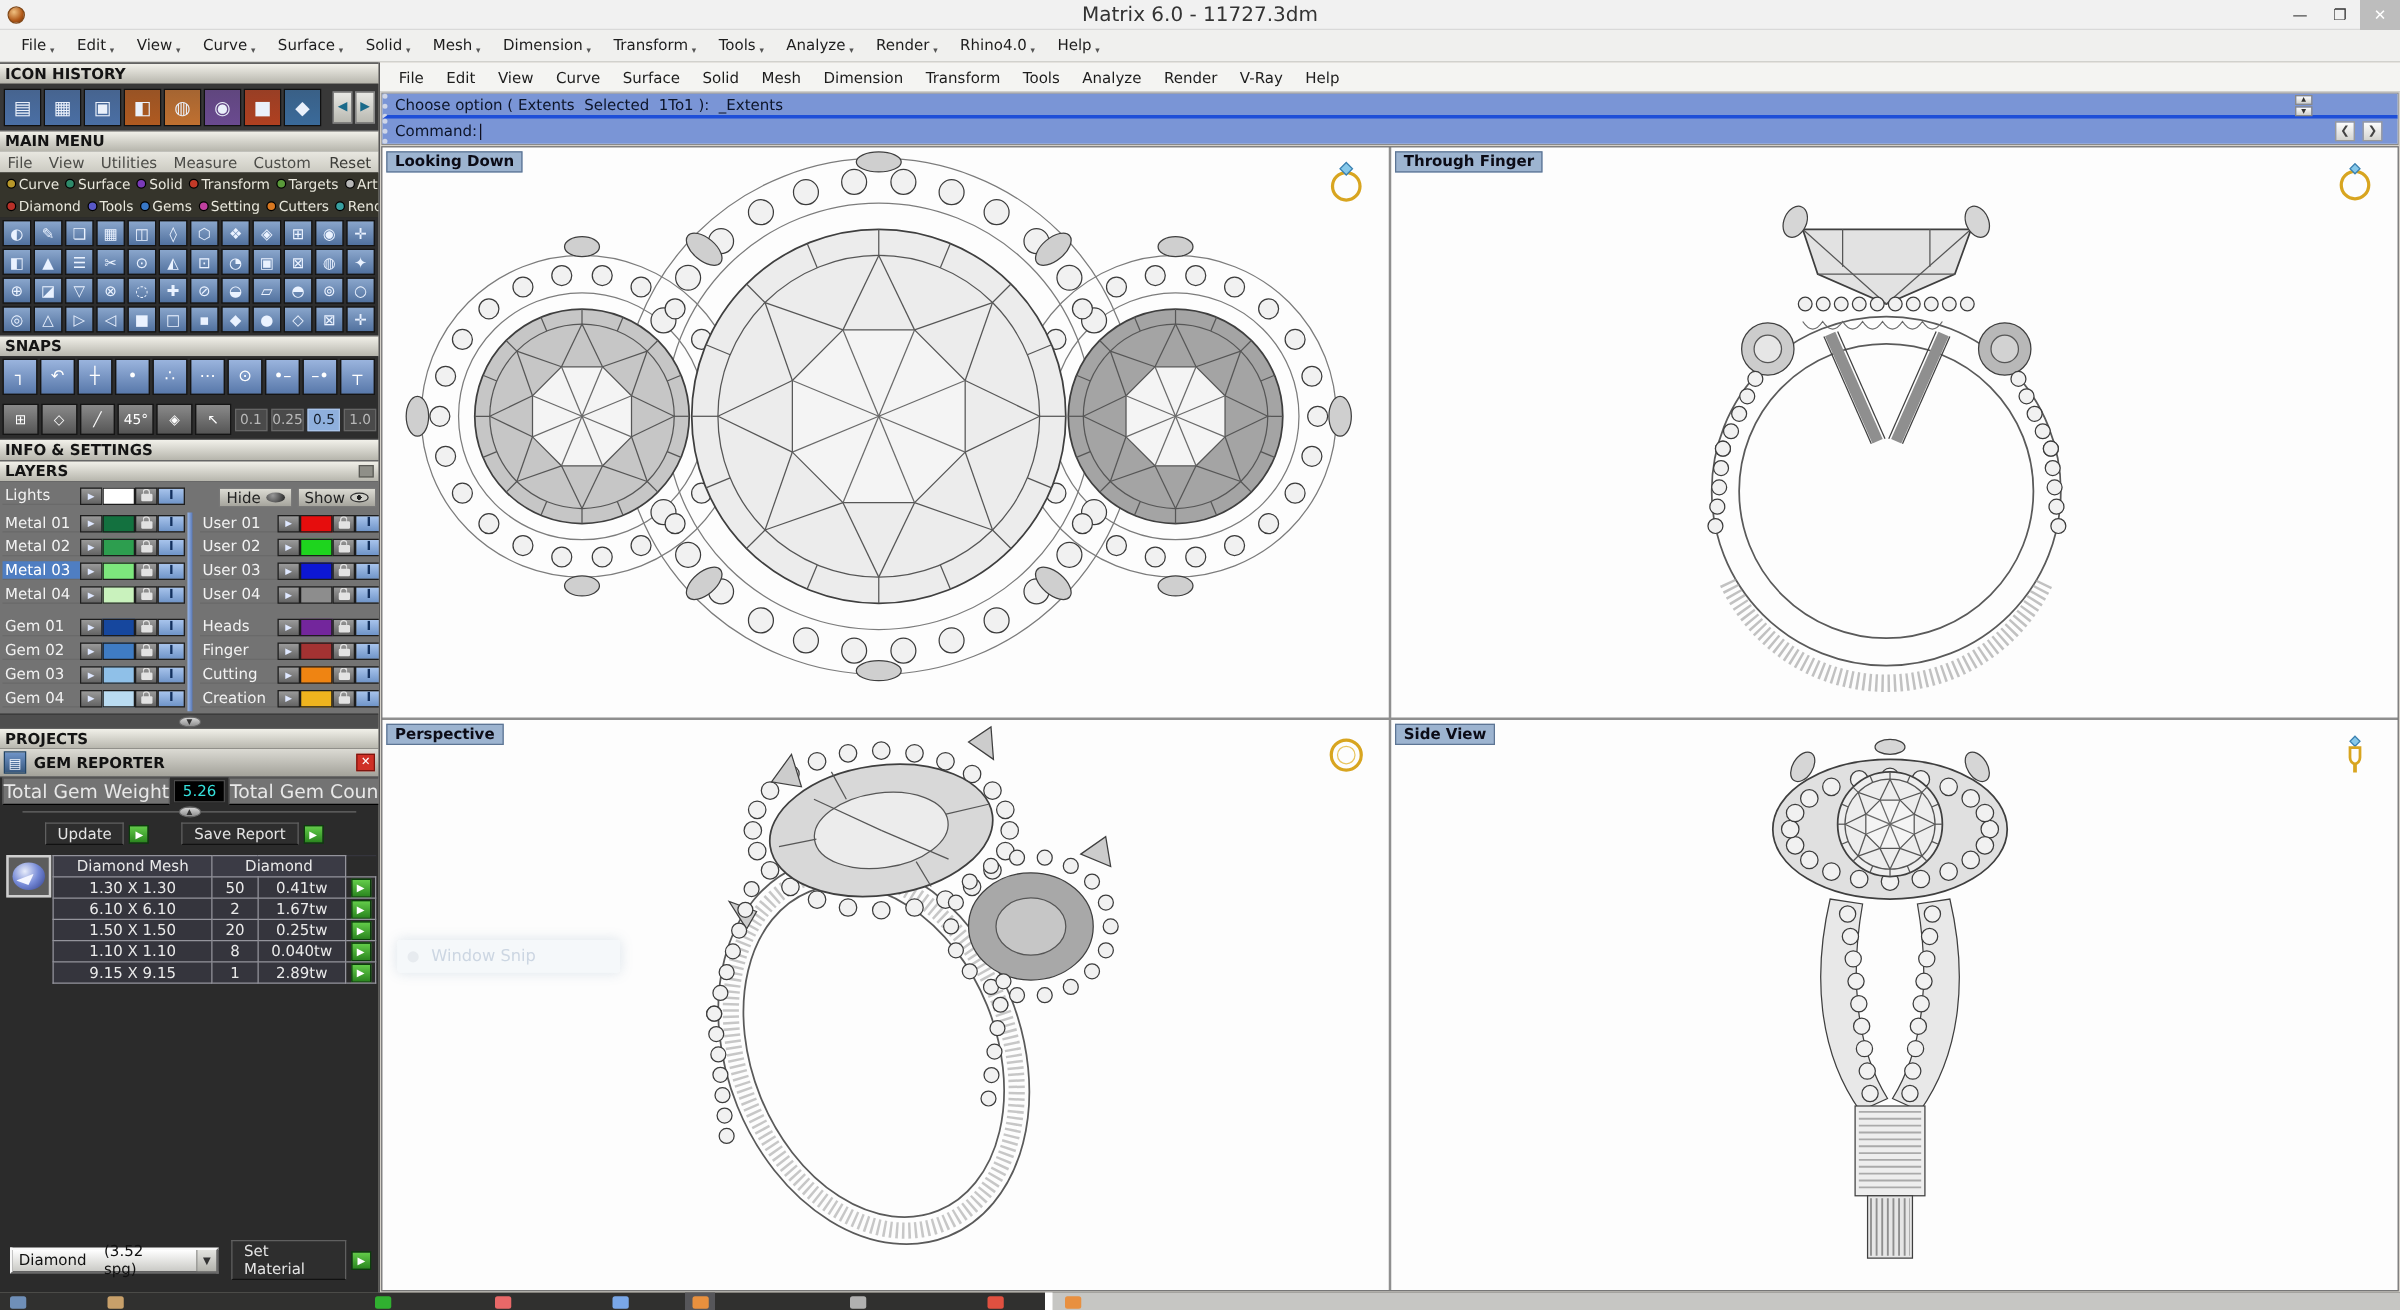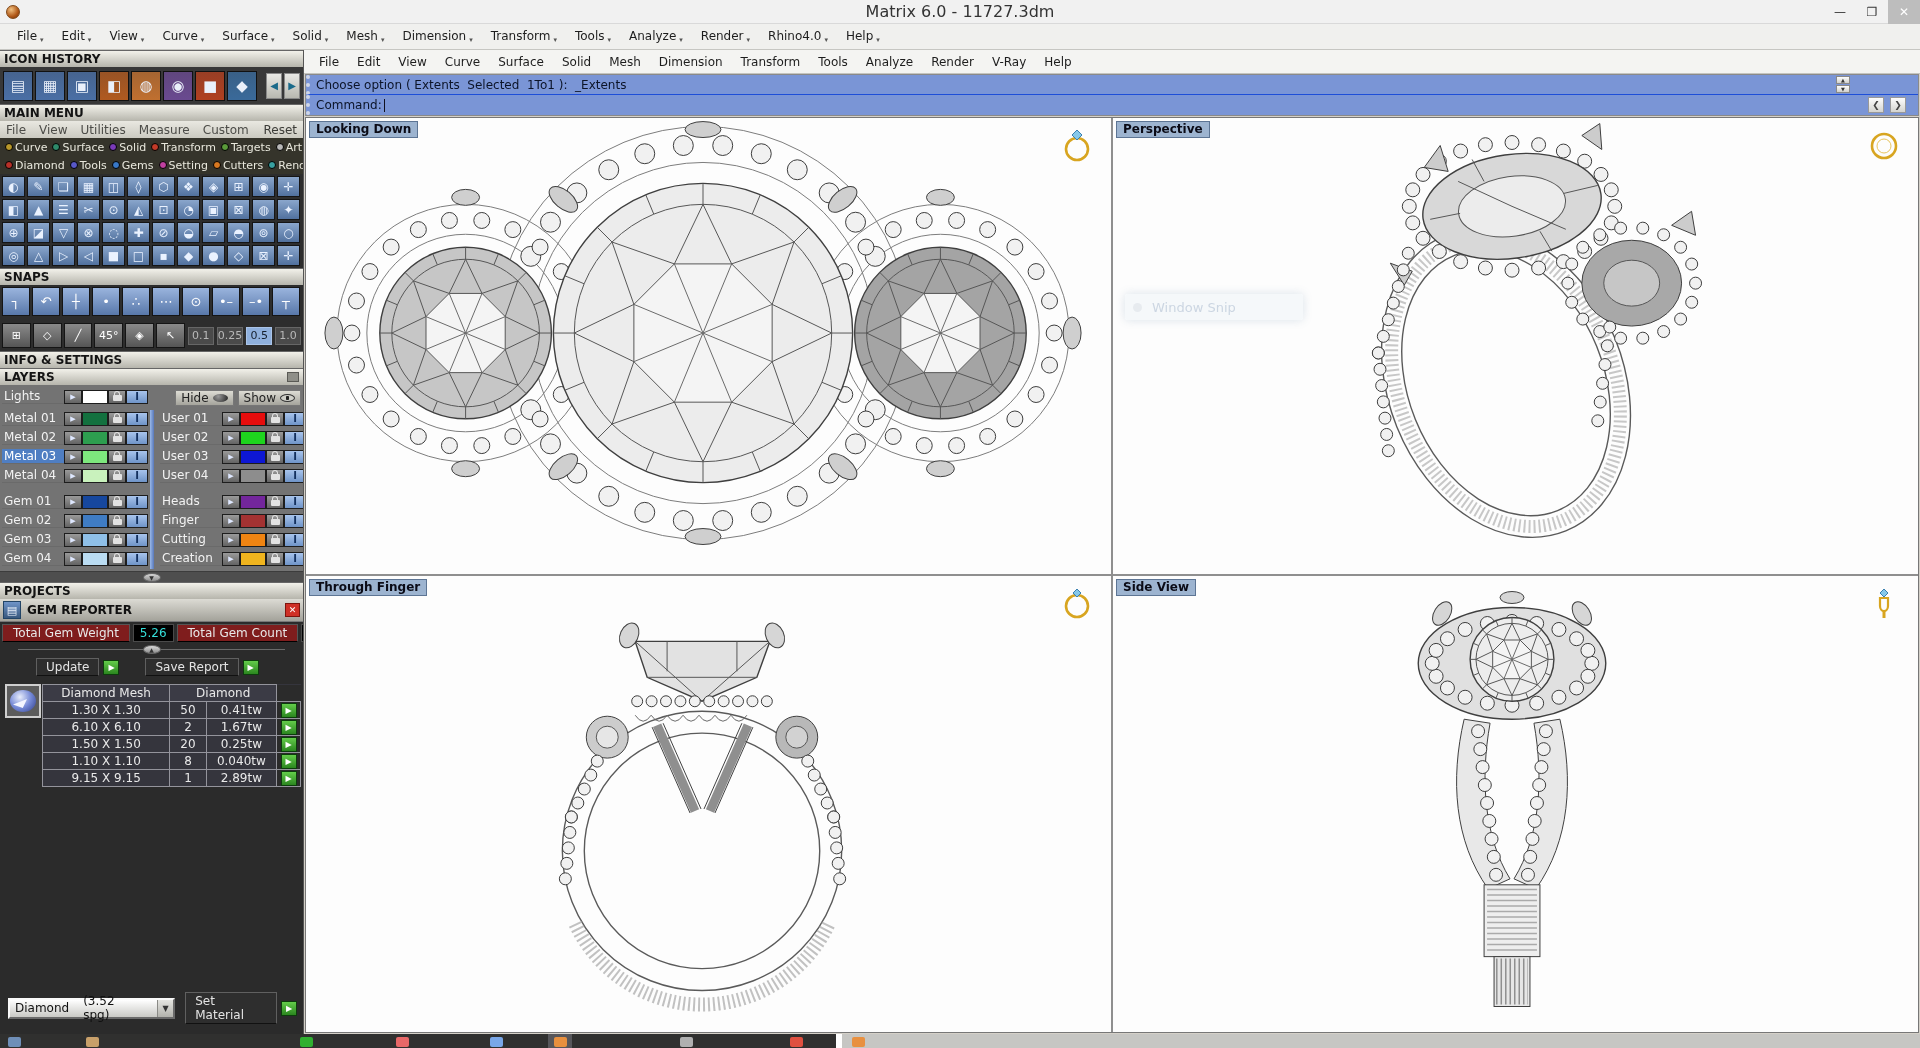--- a/index.html
+++ b/index.html
@@ -80,21 +80,21 @@
 
   
   .projects-body{flex:1;background:#2b2b2b;display:flex;flex-direction:column;min-height:0}
   .gr-titlebar{height:23px;flex:0 0 23px;background:linear-gradient(#dcdbd4,#a3a29a);display:flex;align-items:center;gap:6px;padding:0 3px;border-bottom:1px solid #777}
   .gr-icon{width:18px;height:18px;border:1px solid #246;display:flex;align-items:center;justify-content:center;
     color:#eaf0fa;font-size:11px;background:linear-gradient(#6f94c8,#38587e)}
   .gr-title{font-weight:bold;font-size:12px;color:#111}
   .gr-close{margin-left:auto;width:15px;height:14px;background:#cf3026;border:1px solid #7e150e;color:#fff;
     font-size:9px;display:flex;align-items:center;justify-content:center}
   .gr-stats{height:21px;display:flex;align-items:center;padding:0 2px;gap:3px;background:#2b2b2b}
-  .stat-label{background:#7f1d1d;border:1px solid #555;border-bottom-color:#000;color:#e8e8e8;font-size:12px;padding:1px 10px;white-space:nowrap}
+  .stat-label{background:#737373;border:1px solid #555;border-bottom-color:#000;color:#e8e8e8;font-size:15px;padding:1px 0;white-space:nowrap}
   .stat-value{background:#000;color:#35dfda;font-size:12px;padding:1px 6px;border:1px solid #4a4a4a}
   .gr-divider{height:13px;display:flex;align-items:center;justify-content:center;position:relative}
   .gr-divider::before{content:"";position:absolute;left:18px;right:18px;top:6px;height:1px;background:#6a6a6a}
   .gr-actions{height:22px;display:flex;align-items:center;gap:26px;padding-left:36px}
   .act-btn{display:flex;align-items:center;gap:4px}
   .act-label{background:#2e2e2e;border:1px solid #606060;border-bottom-color:#111;color:#e4e4e4;font-size:12px;padding:1px 9px}
   .go-tile{width:16px;height:15px;border:1px solid #0c3d0c;background:linear-gradient(#63cc4a,#2b861f);
     color:#fff;font-size:8px;display:flex;align-items:center;justify-content:center}
   .gem-table-wrap{position:relative;margin-top:6px;padding-left:42px;padding-right:2px}
   .gem-icon{position:absolute;left:5px;top:0px;width:36px;height:34px;background:#5c5c5c;border:2px solid #cfcfcf;display:flex;align-items:center;justify-content:center}
@@ -111,21 +111,21 @@
   .matselect .dd{margin-left:auto;width:17px;height:100%;background:linear-gradient(#e4e4e0,#b2b2ac);border-left:1px solid #8a8a86;
     display:flex;align-items:center;justify-content:center;font-size:8px;color:#333}
 
   
   .workspace{flex:1;display:flex;flex-direction:column;min-width:0;background:#d4d0c8;border-left:1px solid #555}
   .rhino-menubar{height:24px;flex:0 0 24px;background:#f4f4f2;border-bottom:1px solid #c4c4c0;display:flex;align-items:center;padding-left:6px}
   .rhino-menubar .mi{padding:0 9px;font-size:12px;color:#1d1d1d}
   .cmdbox{flex:0 0 42px;background:#fff;border:1px solid #8a8a8a;margin:0 1px;display:flex;flex-direction:column}
   .cmd-row{height:20px;background:#7a95d6;color:#0c1428;display:flex;align-items:center;padding-left:6px;
     border-left:4px dotted #cfd6e8;position:relative;white-space:pre;font-size:12px}
-  .cmd-row.first{border-bottom:1px solid #1d4ed8}
+  .cmd-row.first{border-bottom:3px solid #1d4ed8}
   .cmd-caret{display:inline-block;width:1px;height:13px;background:#101020;margin-left:2px}
   .spinner{position:absolute;right:68px;top:1px;display:flex;flex-direction:column;gap:1px}
   .spin-btn{width:14px;height:8px;background:linear-gradient(#fdfdfd,#cfcfcb);border:1px solid #888;
     font-size:5px;color:#333;display:flex;align-items:center;justify-content:center}
   .chev{position:absolute;top:2px;width:16px;height:16px;background:linear-gradient(#fdfdfd,#d4d4d0);border:1px solid #999;
     display:flex;align-items:center;justify-content:center;font-size:9px;color:#444}
   .viewgrid{flex:1;margin:1px;display:grid;grid-template-columns:1fr 1fr;grid-template-rows:1fr 1fr;gap:2px;background:#8f8f8f;border:1px solid #777;min-height:0}
   .viewport{position:relative;background:#fdfdfd;overflow:hidden}
   .vp-label{position:absolute;top:3px;left:3px;background:#9db4d0;border:1px solid #5d7594;color:#0b0b16;
     font-size:12px;font-weight:bold;height:17px;line-height:15px;padding:0 6px;z-index:3}
@@ -910,20 +910,102 @@
                 <line x1="636" y1="212" x2="675.726835008972" y2="195.54464888949747" stroke="#6a6a6a"></line>
               </g>
           </svg>
           <svg class="vp-ring" viewBox="0 0 36 38">
             <circle cx="18" cy="23" r="11" fill="none" stroke="#d8a520" stroke-width="2.6"></circle>
             <polygon points="18,4 23,9 18,14 13,9" fill="#86c8ea" stroke="#3a80b0" stroke-width="1"></polygon>
           </svg>
         </div>
 
         <div class="viewport">
+          <span class="vp-label">Through Finger</span>
+          <svg class="vp-svg" viewBox="0 0 807 450" preserveAspectRatio="xMidYMid meet">
+            <g fill="none" stroke="#5a5a5a" stroke-width="1.4">
+              <circle cx="397" cy="272" r="140"></circle>
+                <circle cx="397" cy="272" r="118"></circle>
+            </g>
+            <path d="M270,345 A140,140 0 0,0 524,345" fill="none" stroke="#9a9a9a" stroke-width="14" stroke-dasharray="2,3" opacity="0.6"></path>
+            <path d="M330,62 L465,62 L452,98 L397,122 L342,98 Z" fill="#e2e2e2" stroke="#3f3f3f" stroke-width="1.4"></path>
+            <g stroke="#565656">
+                <line x1="330" y1="62" x2="397" y2="122"></line>
+                <line x1="465" y1="62" x2="397" y2="122"></line>
+              <line x1="342" y1="98" x2="452" y2="98"></line>
+                <line x1="362" y1="62" x2="362" y2="92"></line>
+                <line x1="432" y1="62" x2="432" y2="92"></line>
+              </g>
+            <g fill="#d6d6d6" stroke="#3f3f3f">
+              <ellipse cx="324" cy="56" rx="9" ry="13" transform="rotate(24 324 56)"></ellipse>
+              <ellipse cx="470" cy="56" rx="9" ry="13" transform="rotate(-24 470 56)"></ellipse>
+            </g>
+            <g>
+                <circle cx="332" cy="122" r="5.5" fill="#f1f1f1" stroke="#3c3c3c" stroke-width="1"></circle>
+                <circle cx="346.44444444444446" cy="122" r="5.5" fill="#f1f1f1" stroke="#3c3c3c" stroke-width="1"></circle>
+                <circle cx="360.8888888888889" cy="122" r="5.5" fill="#f1f1f1" stroke="#3c3c3c" stroke-width="1"></circle>
+                <circle cx="375.3333333333333" cy="122" r="5.5" fill="#f1f1f1" stroke="#3c3c3c" stroke-width="1"></circle>
+                <circle cx="389.77777777777777" cy="122" r="5.5" fill="#f1f1f1" stroke="#3c3c3c" stroke-width="1"></circle>
+                <circle cx="404.22222222222223" cy="122" r="5.5" fill="#f1f1f1" stroke="#3c3c3c" stroke-width="1"></circle>
+                <circle cx="418.66666666666663" cy="122" r="5.5" fill="#f1f1f1" stroke="#3c3c3c" stroke-width="1"></circle>
+                <circle cx="433.1111111111111" cy="122" r="5.5" fill="#f1f1f1" stroke="#3c3c3c" stroke-width="1"></circle>
+                <circle cx="447.55555555555554" cy="122" r="5.5" fill="#f1f1f1" stroke="#3c3c3c" stroke-width="1"></circle>
+                <circle cx="462" cy="122" r="5.5" fill="#f1f1f1" stroke="#3c3c3c" stroke-width="1"></circle>
+              </g>
+            <path d="M330,136 q8,12 16,0 q8,12 16,0 q8,12 16,0 q8,12 16,0 q8,12 16,0 q8,12 16,0 q8,12 16,0" fill="none" stroke="#6a6a6a"></path>
+            <g stroke="#8f8f8f" stroke-width="9" fill="none">
+              <line x1="352" y1="146" x2="390" y2="232"></line>
+                <line x1="443" y1="146" x2="405" y2="232"></line>
+            </g>
+            <g stroke="#3f3f3f" fill="none">
+              <line x1="347" y1="148" x2="385" y2="234"></line>
+                <line x1="358" y1="144" x2="396" y2="230"></line>
+              <line x1="448" y1="148" x2="410" y2="234"></line>
+                <line x1="437" y1="144" x2="399" y2="230"></line>
+            </g>
+            <circle cx="302" cy="158" r="21" fill="#cccccc" stroke="#3f3f3f"></circle>
+            <circle cx="302" cy="158" r="11" fill="#e6e6e6" stroke="#565656"></circle>
+            <circle cx="492" cy="158" r="21" fill="#b8b8b8" stroke="#3f3f3f"></circle>
+            <circle cx="492" cy="158" r="11" fill="#d2d2d2" stroke="#565656"></circle>
+            <g>
+                <circle cx="292" cy="182" r="6" fill="#f1f1f1" stroke="#3c3c3c" stroke-width="1"></circle>
+                <circle cx="285.5" cy="196" r="6" fill="#f1f1f1" stroke="#3c3c3c" stroke-width="1"></circle>
+                <circle cx="279" cy="210" r="6" fill="#f1f1f1" stroke="#3c3c3c" stroke-width="1"></circle>
+                <circle cx="272.5" cy="224" r="6" fill="#f1f1f1" stroke="#3c3c3c" stroke-width="1"></circle>
+                <circle cx="266" cy="238" r="6" fill="#f1f1f1" stroke="#3c3c3c" stroke-width="1"></circle>
+              </g>
+            <g>
+                <circle cx="266" cy="238" r="6" fill="#f1f1f1" stroke="#3c3c3c" stroke-width="1"></circle>
+                <circle cx="264.5" cy="253.5" r="6" fill="#f1f1f1" stroke="#3c3c3c" stroke-width="1"></circle>
+                <circle cx="263" cy="269" r="6" fill="#f1f1f1" stroke="#3c3c3c" stroke-width="1"></circle>
+                <circle cx="261.5" cy="284.5" r="6" fill="#f1f1f1" stroke="#3c3c3c" stroke-width="1"></circle>
+                <circle cx="260" cy="300" r="6" fill="#f1f1f1" stroke="#3c3c3c" stroke-width="1"></circle>
+              </g>
+            <g>
+                <circle cx="503" cy="182" r="6" fill="#f1f1f1" stroke="#3c3c3c" stroke-width="1"></circle>
+                <circle cx="509.5" cy="196" r="6" fill="#f1f1f1" stroke="#3c3c3c" stroke-width="1"></circle>
+                <circle cx="516" cy="210" r="6" fill="#f1f1f1" stroke="#3c3c3c" stroke-width="1"></circle>
+                <circle cx="522.5" cy="224" r="6" fill="#f1f1f1" stroke="#3c3c3c" stroke-width="1"></circle>
+                <circle cx="529" cy="238" r="6" fill="#f1f1f1" stroke="#3c3c3c" stroke-width="1"></circle>
+              </g>
+            <g>
+                <circle cx="529" cy="238" r="6" fill="#f1f1f1" stroke="#3c3c3c" stroke-width="1"></circle>
+                <circle cx="530.5" cy="253.5" r="6" fill="#f1f1f1" stroke="#3c3c3c" stroke-width="1"></circle>
+                <circle cx="532" cy="269" r="6" fill="#f1f1f1" stroke="#3c3c3c" stroke-width="1"></circle>
+                <circle cx="533.5" cy="284.5" r="6" fill="#f1f1f1" stroke="#3c3c3c" stroke-width="1"></circle>
+                <circle cx="535" cy="300" r="6" fill="#f1f1f1" stroke="#3c3c3c" stroke-width="1"></circle>
+              </g>
+          </svg>
+          <svg class="vp-ring" viewBox="0 0 36 38">
+            <circle cx="18" cy="22" r="11" fill="none" stroke="#d8a520" stroke-width="2.6"></circle>
+            <polygon points="18,5 22,9 18,13 14,9" fill="#86c8ea" stroke="#3a80b0" stroke-width="1"></polygon>
+          </svg>
+        </div>
+
+        <div class="viewport">
           <span class="vp-label">Perspective</span>
           <div class="snip-overlay">
             <span class="snip-dot"></span>
             <span>Window Snip</span>
           </div>
           <svg class="vp-svg" viewBox="0 0 807 450" preserveAspectRatio="xMidYMid meet">
             <g fill="none" stroke="#5a5a5a" stroke-width="1.4">
               <ellipse cx="394" cy="262" rx="118" ry="160" transform="rotate(-22 394 262)"></ellipse>
               <ellipse cx="394" cy="262" rx="98" ry="138" transform="rotate(-22 394 262)"></ellipse>
             </g>
@@ -1015,102 +1097,20 @@
                 <circle cx="495.6" cy="224.8" r="6" fill="#f1f1f1" stroke="#3c3c3c" stroke-width="1"></circle>
                 <circle cx="493.2" cy="243.6" r="6" fill="#f1f1f1" stroke="#3c3c3c" stroke-width="1"></circle>
                 <circle cx="490.8" cy="262.4" r="6" fill="#f1f1f1" stroke="#3c3c3c" stroke-width="1"></circle>
                 <circle cx="488.4" cy="281.2" r="6" fill="#f1f1f1" stroke="#3c3c3c" stroke-width="1"></circle>
                 <circle cx="486" cy="300" r="6" fill="#f1f1f1" stroke="#3c3c3c" stroke-width="1"></circle>
               </g>
           </svg>
           <svg class="vp-ring" viewBox="0 0 36 38">
             <circle cx="18" cy="20" r="12" fill="none" stroke="#d8a520" stroke-width="2.6"></circle>
             <circle cx="18" cy="20" r="7" fill="none" stroke="#e8c560" stroke-width="1"></circle>
-          </svg>
-        </div>
-
-        <div class="viewport">
-          <span class="vp-label">Through Finger</span>
-          <svg class="vp-svg" viewBox="0 0 807 450" preserveAspectRatio="xMidYMid meet">
-            <g fill="none" stroke="#5a5a5a" stroke-width="1.4">
-              <circle cx="397" cy="272" r="140"></circle>
-                <circle cx="397" cy="272" r="118"></circle>
-            </g>
-            <path d="M270,345 A140,140 0 0,0 524,345" fill="none" stroke="#9a9a9a" stroke-width="14" stroke-dasharray="2,3" opacity="0.6"></path>
-            <path d="M330,62 L465,62 L452,98 L397,122 L342,98 Z" fill="#e2e2e2" stroke="#3f3f3f" stroke-width="1.4"></path>
-            <g stroke="#565656">
-                <line x1="330" y1="62" x2="397" y2="122"></line>
-                <line x1="465" y1="62" x2="397" y2="122"></line>
-              <line x1="342" y1="98" x2="452" y2="98"></line>
-                <line x1="362" y1="62" x2="362" y2="92"></line>
-                <line x1="432" y1="62" x2="432" y2="92"></line>
-              </g>
-            <g fill="#d6d6d6" stroke="#3f3f3f">
-              <ellipse cx="324" cy="56" rx="9" ry="13" transform="rotate(24 324 56)"></ellipse>
-              <ellipse cx="470" cy="56" rx="9" ry="13" transform="rotate(-24 470 56)"></ellipse>
-            </g>
-            <g>
-                <circle cx="332" cy="122" r="5.5" fill="#f1f1f1" stroke="#3c3c3c" stroke-width="1"></circle>
-                <circle cx="346.44444444444446" cy="122" r="5.5" fill="#f1f1f1" stroke="#3c3c3c" stroke-width="1"></circle>
-                <circle cx="360.8888888888889" cy="122" r="5.5" fill="#f1f1f1" stroke="#3c3c3c" stroke-width="1"></circle>
-                <circle cx="375.3333333333333" cy="122" r="5.5" fill="#f1f1f1" stroke="#3c3c3c" stroke-width="1"></circle>
-                <circle cx="389.77777777777777" cy="122" r="5.5" fill="#f1f1f1" stroke="#3c3c3c" stroke-width="1"></circle>
-                <circle cx="404.22222222222223" cy="122" r="5.5" fill="#f1f1f1" stroke="#3c3c3c" stroke-width="1"></circle>
-                <circle cx="418.66666666666663" cy="122" r="5.5" fill="#f1f1f1" stroke="#3c3c3c" stroke-width="1"></circle>
-                <circle cx="433.1111111111111" cy="122" r="5.5" fill="#f1f1f1" stroke="#3c3c3c" stroke-width="1"></circle>
-                <circle cx="447.55555555555554" cy="122" r="5.5" fill="#f1f1f1" stroke="#3c3c3c" stroke-width="1"></circle>
-                <circle cx="462" cy="122" r="5.5" fill="#f1f1f1" stroke="#3c3c3c" stroke-width="1"></circle>
-              </g>
-            <path d="M330,136 q8,12 16,0 q8,12 16,0 q8,12 16,0 q8,12 16,0 q8,12 16,0 q8,12 16,0 q8,12 16,0" fill="none" stroke="#6a6a6a"></path>
-            <g stroke="#8f8f8f" stroke-width="9" fill="none">
-              <line x1="352" y1="146" x2="390" y2="232"></line>
-                <line x1="443" y1="146" x2="405" y2="232"></line>
-            </g>
-            <g stroke="#3f3f3f" fill="none">
-              <line x1="347" y1="148" x2="385" y2="234"></line>
-                <line x1="358" y1="144" x2="396" y2="230"></line>
-              <line x1="448" y1="148" x2="410" y2="234"></line>
-                <line x1="437" y1="144" x2="399" y2="230"></line>
-            </g>
-            <circle cx="302" cy="158" r="21" fill="#cccccc" stroke="#3f3f3f"></circle>
-            <circle cx="302" cy="158" r="11" fill="#e6e6e6" stroke="#565656"></circle>
-            <circle cx="492" cy="158" r="21" fill="#b8b8b8" stroke="#3f3f3f"></circle>
-            <circle cx="492" cy="158" r="11" fill="#d2d2d2" stroke="#565656"></circle>
-            <g>
-                <circle cx="292" cy="182" r="6" fill="#f1f1f1" stroke="#3c3c3c" stroke-width="1"></circle>
-                <circle cx="285.5" cy="196" r="6" fill="#f1f1f1" stroke="#3c3c3c" stroke-width="1"></circle>
-                <circle cx="279" cy="210" r="6" fill="#f1f1f1" stroke="#3c3c3c" stroke-width="1"></circle>
-                <circle cx="272.5" cy="224" r="6" fill="#f1f1f1" stroke="#3c3c3c" stroke-width="1"></circle>
-                <circle cx="266" cy="238" r="6" fill="#f1f1f1" stroke="#3c3c3c" stroke-width="1"></circle>
-              </g>
-            <g>
-                <circle cx="266" cy="238" r="6" fill="#f1f1f1" stroke="#3c3c3c" stroke-width="1"></circle>
-                <circle cx="264.5" cy="253.5" r="6" fill="#f1f1f1" stroke="#3c3c3c" stroke-width="1"></circle>
-                <circle cx="263" cy="269" r="6" fill="#f1f1f1" stroke="#3c3c3c" stroke-width="1"></circle>
-                <circle cx="261.5" cy="284.5" r="6" fill="#f1f1f1" stroke="#3c3c3c" stroke-width="1"></circle>
-                <circle cx="260" cy="300" r="6" fill="#f1f1f1" stroke="#3c3c3c" stroke-width="1"></circle>
-              </g>
-            <g>
-                <circle cx="503" cy="182" r="6" fill="#f1f1f1" stroke="#3c3c3c" stroke-width="1"></circle>
-                <circle cx="509.5" cy="196" r="6" fill="#f1f1f1" stroke="#3c3c3c" stroke-width="1"></circle>
-                <circle cx="516" cy="210" r="6" fill="#f1f1f1" stroke="#3c3c3c" stroke-width="1"></circle>
-                <circle cx="522.5" cy="224" r="6" fill="#f1f1f1" stroke="#3c3c3c" stroke-width="1"></circle>
-                <circle cx="529" cy="238" r="6" fill="#f1f1f1" stroke="#3c3c3c" stroke-width="1"></circle>
-              </g>
-            <g>
-                <circle cx="529" cy="238" r="6" fill="#f1f1f1" stroke="#3c3c3c" stroke-width="1"></circle>
-                <circle cx="530.5" cy="253.5" r="6" fill="#f1f1f1" stroke="#3c3c3c" stroke-width="1"></circle>
-                <circle cx="532" cy="269" r="6" fill="#f1f1f1" stroke="#3c3c3c" stroke-width="1"></circle>
-                <circle cx="533.5" cy="284.5" r="6" fill="#f1f1f1" stroke="#3c3c3c" stroke-width="1"></circle>
-                <circle cx="535" cy="300" r="6" fill="#f1f1f1" stroke="#3c3c3c" stroke-width="1"></circle>
-              </g>
-          </svg>
-          <svg class="vp-ring" viewBox="0 0 36 38">
-            <circle cx="18" cy="22" r="11" fill="none" stroke="#d8a520" stroke-width="2.6"></circle>
-            <polygon points="18,5 22,9 18,13 14,9" fill="#86c8ea" stroke="#3a80b0" stroke-width="1"></polygon>
           </svg>
         </div>
 
         <div class="viewport">
           <span class="vp-label">Side View</span>
           <svg class="vp-svg" viewBox="0 0 807 450" preserveAspectRatio="xMidYMid meet">
             <ellipse cx="400" cy="84" rx="94" ry="56" fill="#e0e0e0" stroke="#3f3f3f" stroke-width="1.4"></ellipse>
             <g>
                 <circle cx="480" cy="84" r="7" fill="#f1f1f1" stroke="#3c3c3c" stroke-width="1"></circle>
                 <circle cx="476.0845213036123" cy="96.97871376374779" r="7" fill="#f1f1f1" stroke="#3c3c3c" stroke-width="1"></circle>

